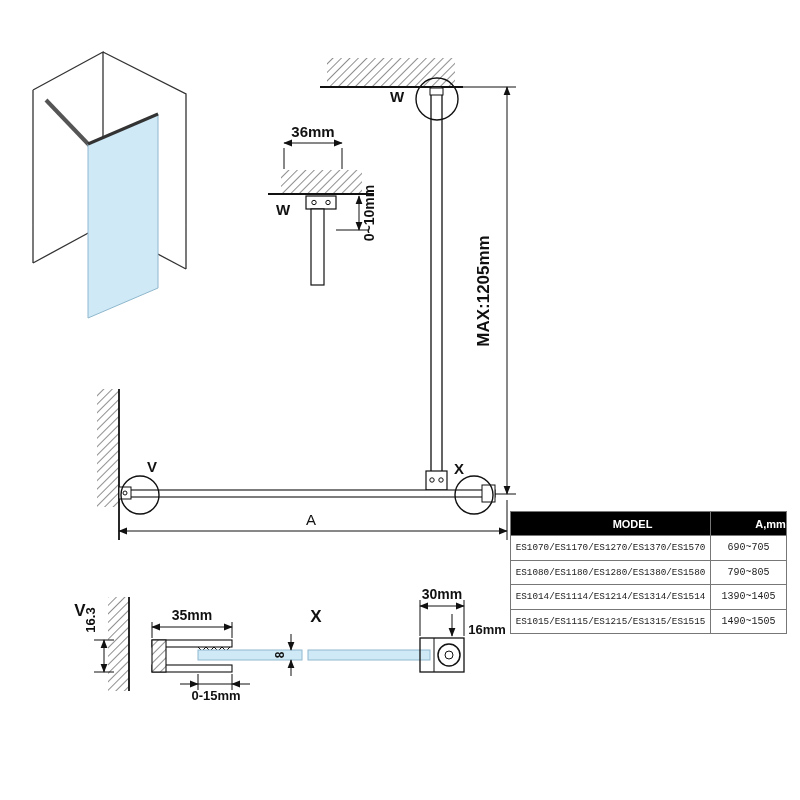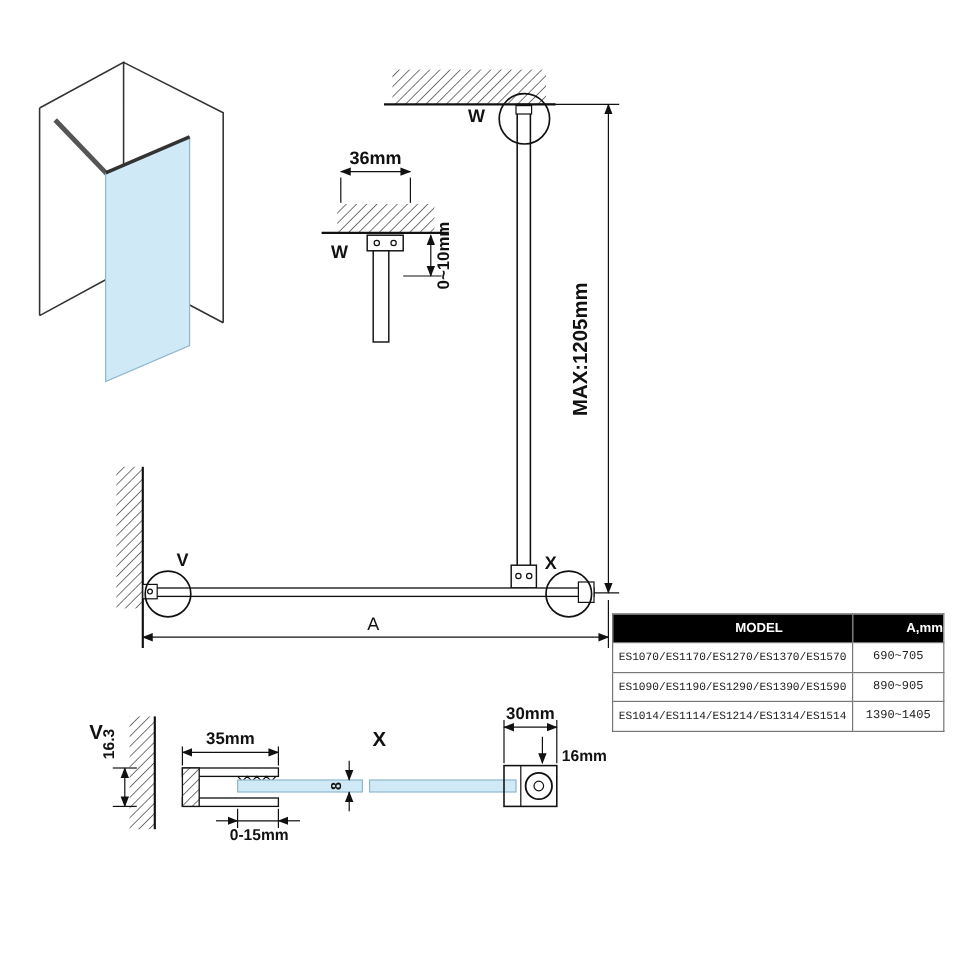--- a/index.html
+++ b/index.html
@@ -170,21 +170,25 @@
       <th class="col-model">MODEL</th>
       <th>A,mm</th>
     </tr>
   </thead>
   <tbody>
       <tr>
         <td class="model-cell">ES1070/ES1170/ES1270/ES1370/ES1570</td>
         <td class="amm-cell">690~705</td>
       </tr>
       <tr>
-        <td class="model-cell">ES1090/ES1190/ES1290/ES1390/ES1590</td>
-        <td class="amm-cell">890~905</td>
+        <td class="model-cell">ES1080/ES1180/ES1280/ES1380/ES1580</td>
+        <td class="amm-cell">790~805</td>
       </tr>
       <tr>
         <td class="model-cell">ES1014/ES1114/ES1214/ES1314/ES1514</td>
         <td class="amm-cell">1390~1405</td>
       </tr>
+      <tr>
+        <td class="model-cell">ES1015/ES1115/ES1215/ES1315/ES1515</td>
+        <td class="amm-cell">1490~1505</td>
+      </tr>
     </tbody>
 </table>
 
 </body></html>

